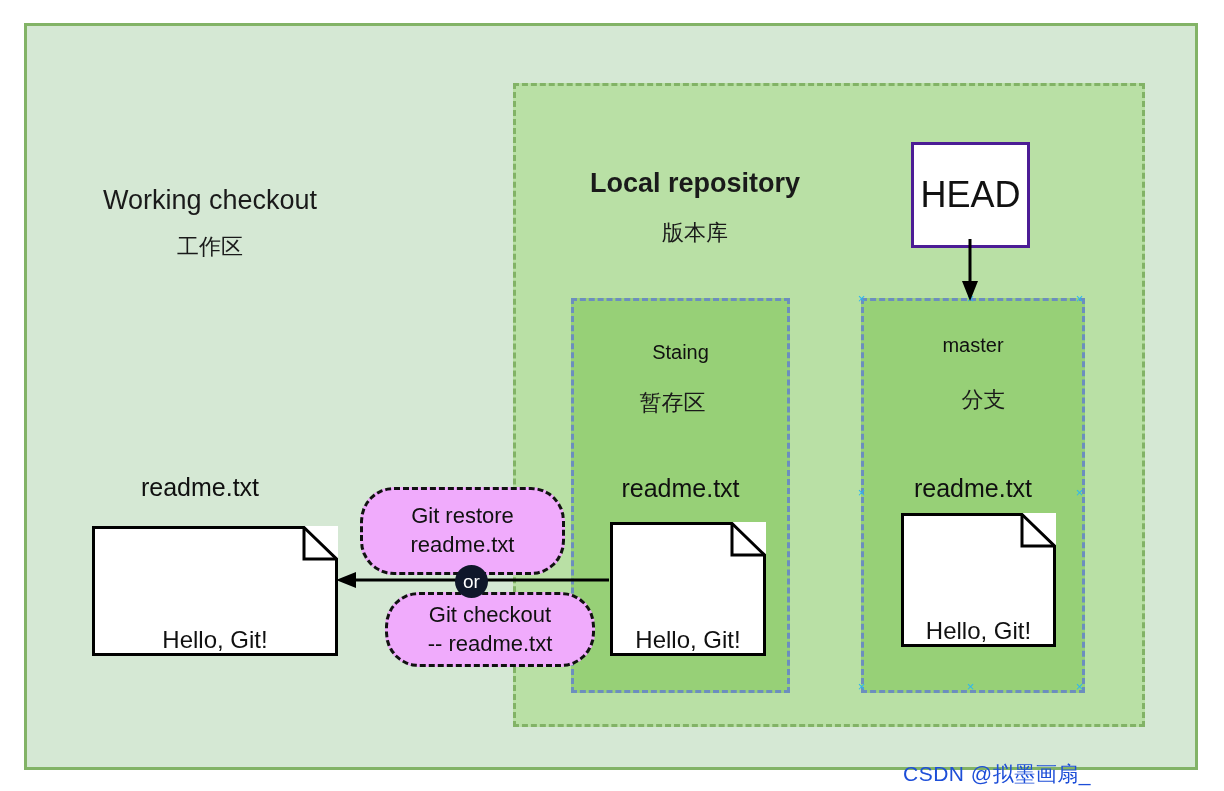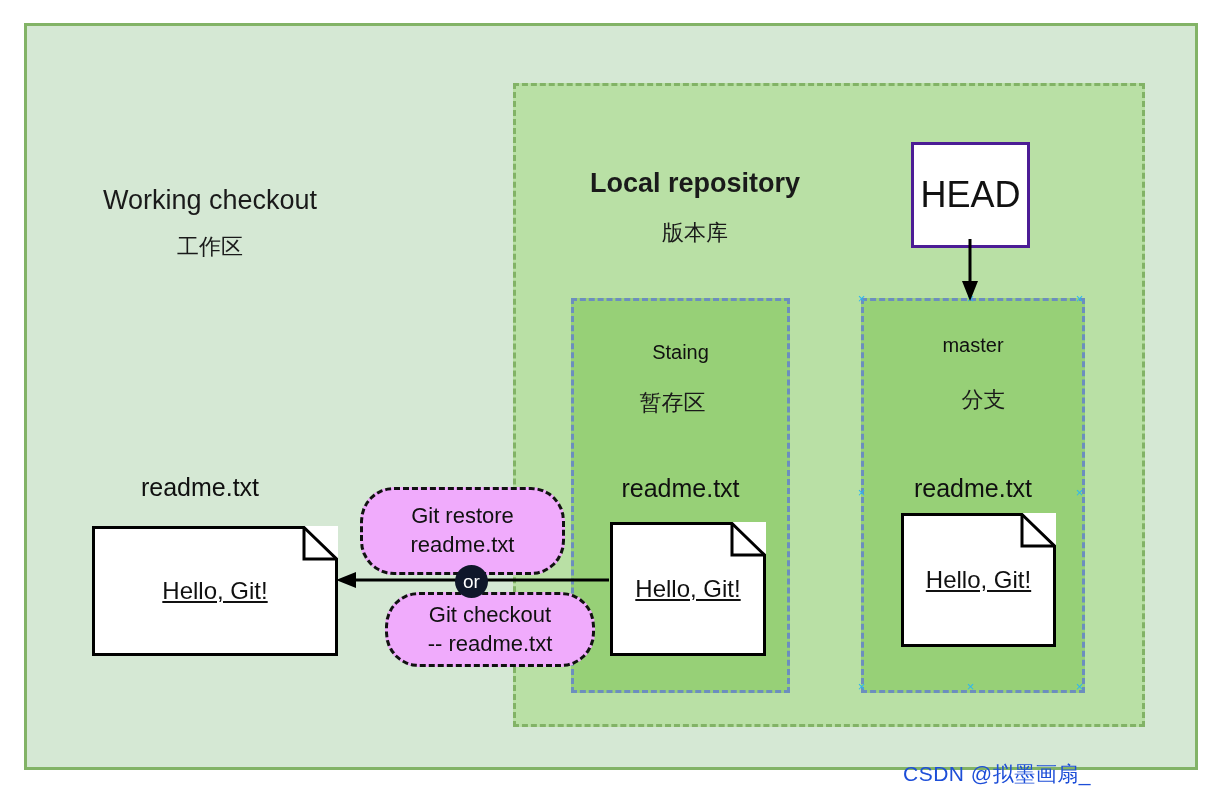--- a/index.html
+++ b/index.html
@@ -122,27 +122,26 @@
     justify-content: center;
     font-size: 36px;
     color: #111111;
   }
 
   
   .doc {
     position: absolute;
     background: #ffffff;
     display: flex;
-    align-items: center;
+    align-items: flex-end;
     justify-content: center;
     text-align: center;
     font-size: 24px;
     line-height: 1.28;
     color: #111111;
-    text-decoration: underline;
   }
   .doc svg { position: absolute; left: 0; top: 0; }
   .doc .doc-text { position: relative; z-index: 2; padding: 0 8px; }
 
   #wd-doc      { left: 92px;  top: 526px; width: 246px; height: 130px; }
   #staging-doc { left: 610px; top: 522px; width: 156px; height: 134px; }
   #master-doc  { left: 901px; top: 513px; width: 155px; height: 134px; }
 
   
   svg.overlay {

